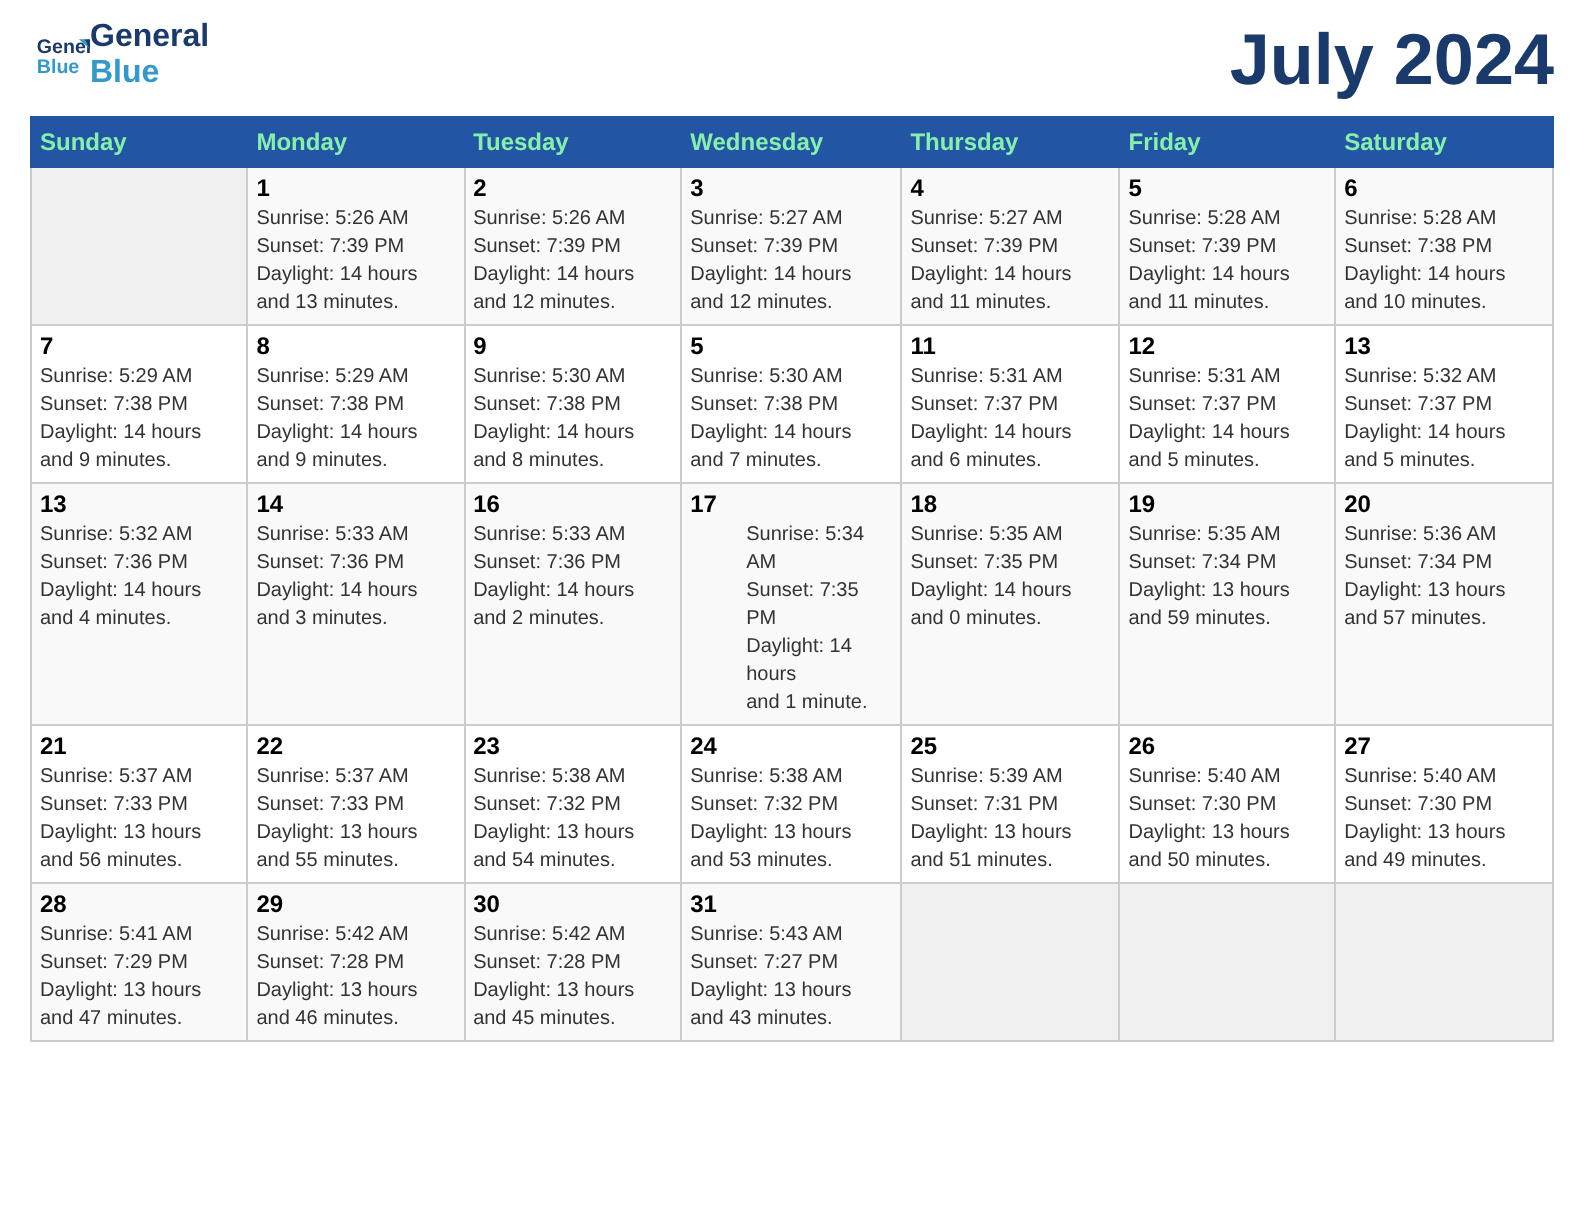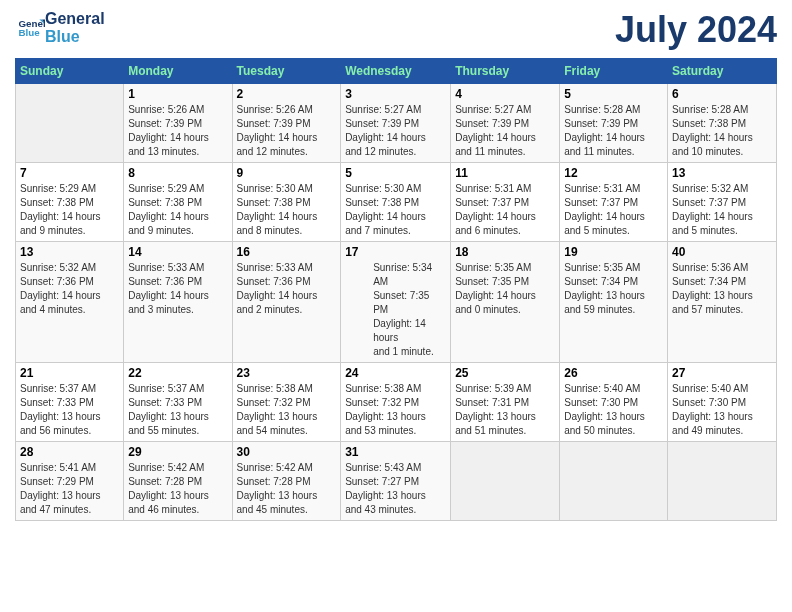--- a/index.html
+++ b/index.html
@@ -255,21 +255,21 @@
 and 0 minutes.</div>
           </td>
           <td>
             <span class="day-num">19</span>
             <div class="day-info" style="white-space: pre-line;">Sunrise: 5:35 AM
 Sunset: 7:34 PM
 Daylight: 13 hours
 and 59 minutes.</div>
           </td>
           <td>
-            <span class="day-num">40</span>
+            <span class="day-num">20</span>
             <div class="day-info" style="white-space: pre-line;">Sunrise: 5:36 AM
 Sunset: 7:34 PM
 Daylight: 13 hours
 and 57 minutes.</div>
           </td>
         </tr>
         <tr>
           <td>
             <span class="day-num">21</span>
             <div class="day-info" style="white-space: pre-line;">Sunrise: 5:37 AM

